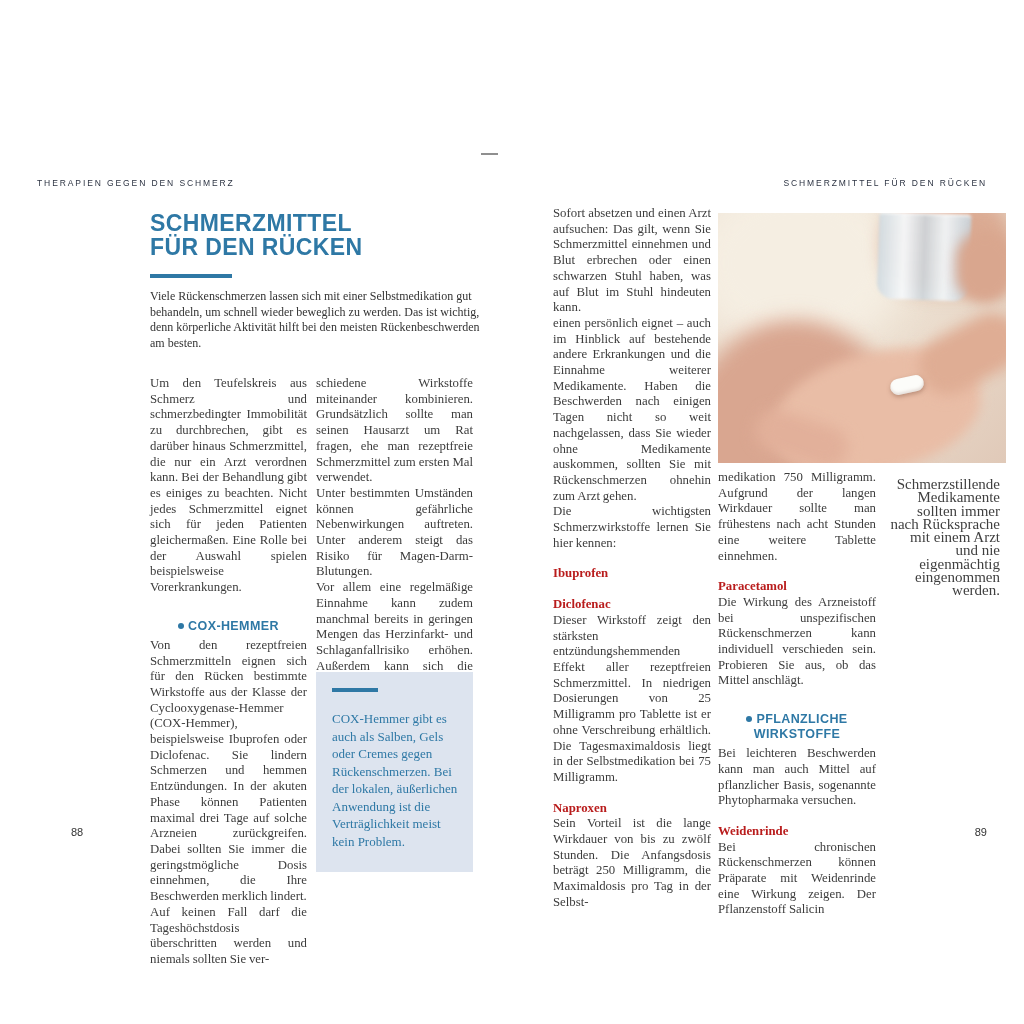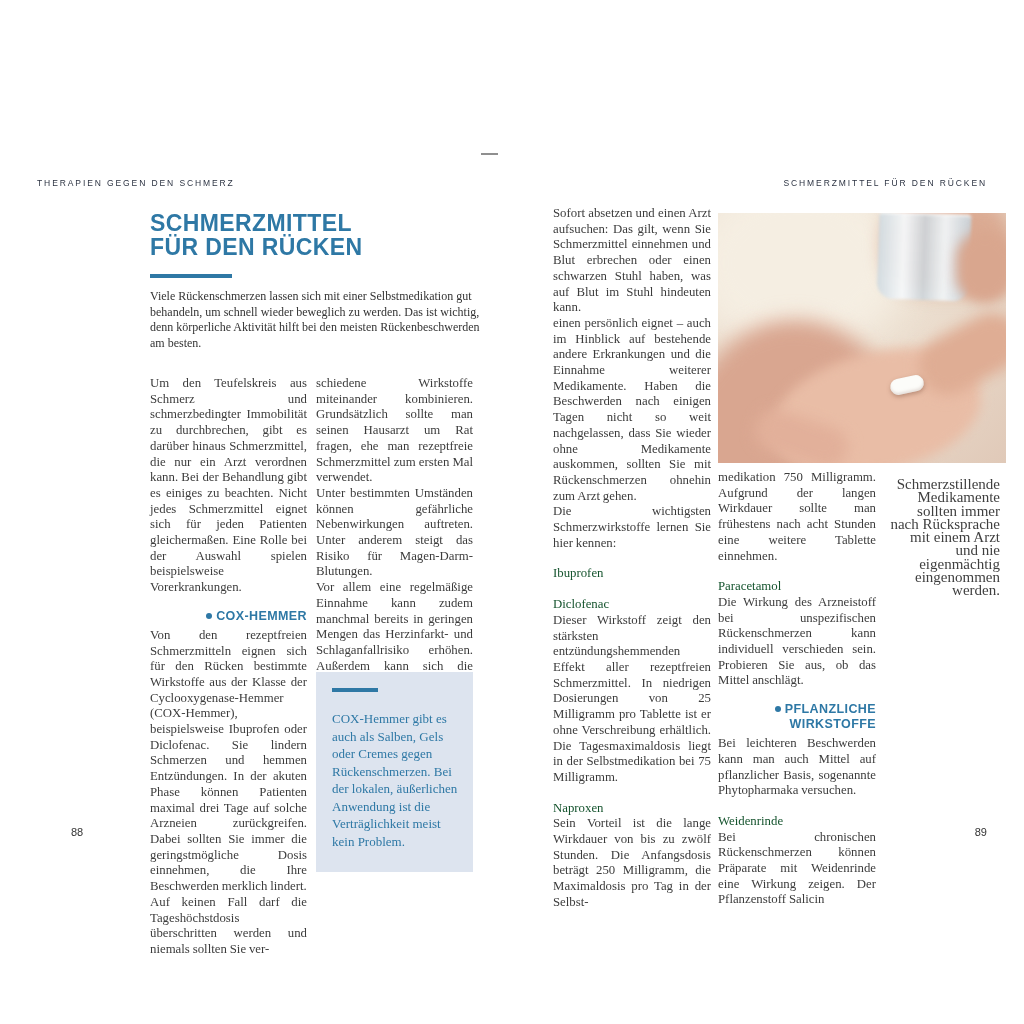--- a/index.html
+++ b/index.html
@@ -40,26 +40,26 @@
        hyphens:auto;-webkit-hyphens:auto;word-spacing:-0.3px;}
   .col p{margin:0;}
   .col-l1{left:150px;}
   .col-l2{left:316px;}
   .col-r1{left:553px;top:206px;width:158px;}
   .col-r2{left:718px;top:470px;width:158px;}
 
   .blue-heading{
     font-family:"Liberation Sans",sans-serif;font-weight:bold;
     font-size:12.5px;line-height:15px;letter-spacing:.4px;color:#2e78a5;
-    margin:13px 0 4px 0;text-align:right;
+    margin:23px 0 4px 0;text-align:center;
   }
   .bullet{display:inline-block;width:6px;height:6px;border-radius:50%;
     background:#2e78a5;margin-right:4px;vertical-align:1px;}
 
-  .drug-name{font-weight:normal;color:#14532d;margin-top:15px !important;}
+  .drug-name{font-weight:bold;color:#b91c1c;margin-top:15px !important;}
 
   
   .info-box{
     position:absolute;left:316px;top:672px;width:157px;height:200px;
     background:#dde4ef;box-sizing:border-box;padding:16px 14px 0 16px;
   }
   .box-rule{width:46px;height:4px;background:#2e78a5;margin-bottom:18px;}
   .box-text{margin:0;font-size:13px;line-height:17.5px;color:#2e78a5;text-align:left;}
 
   

